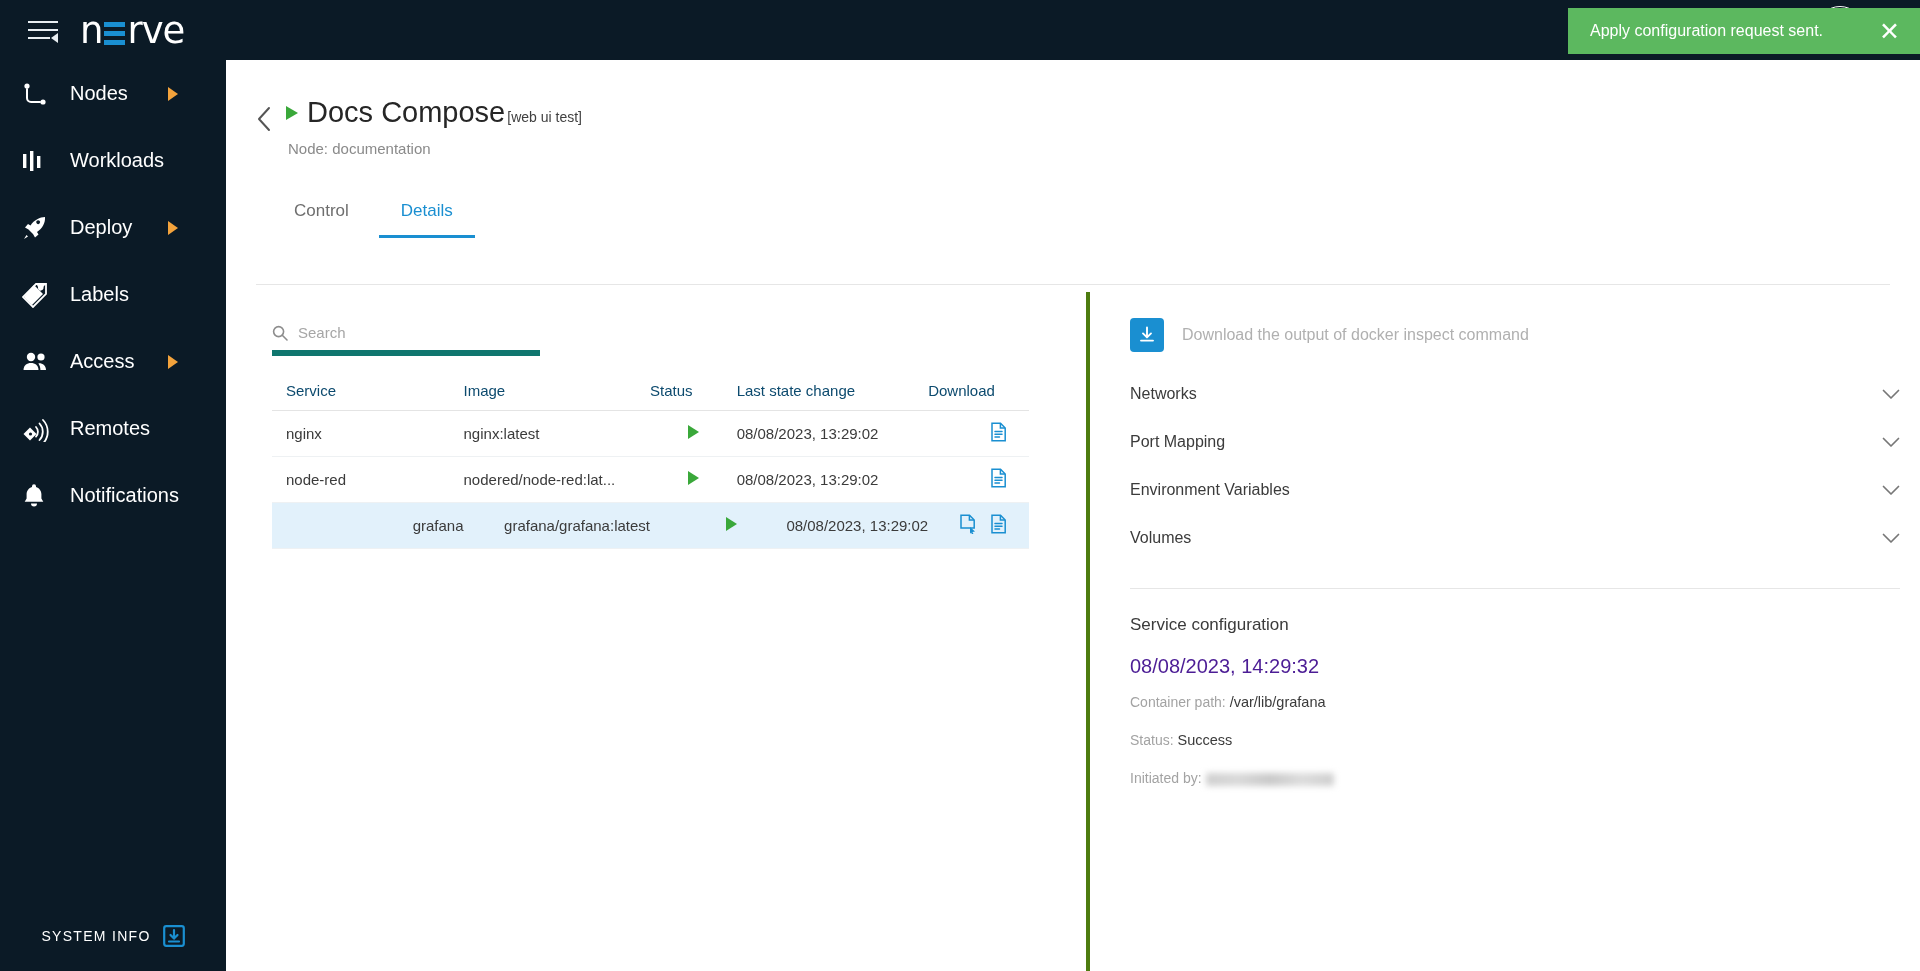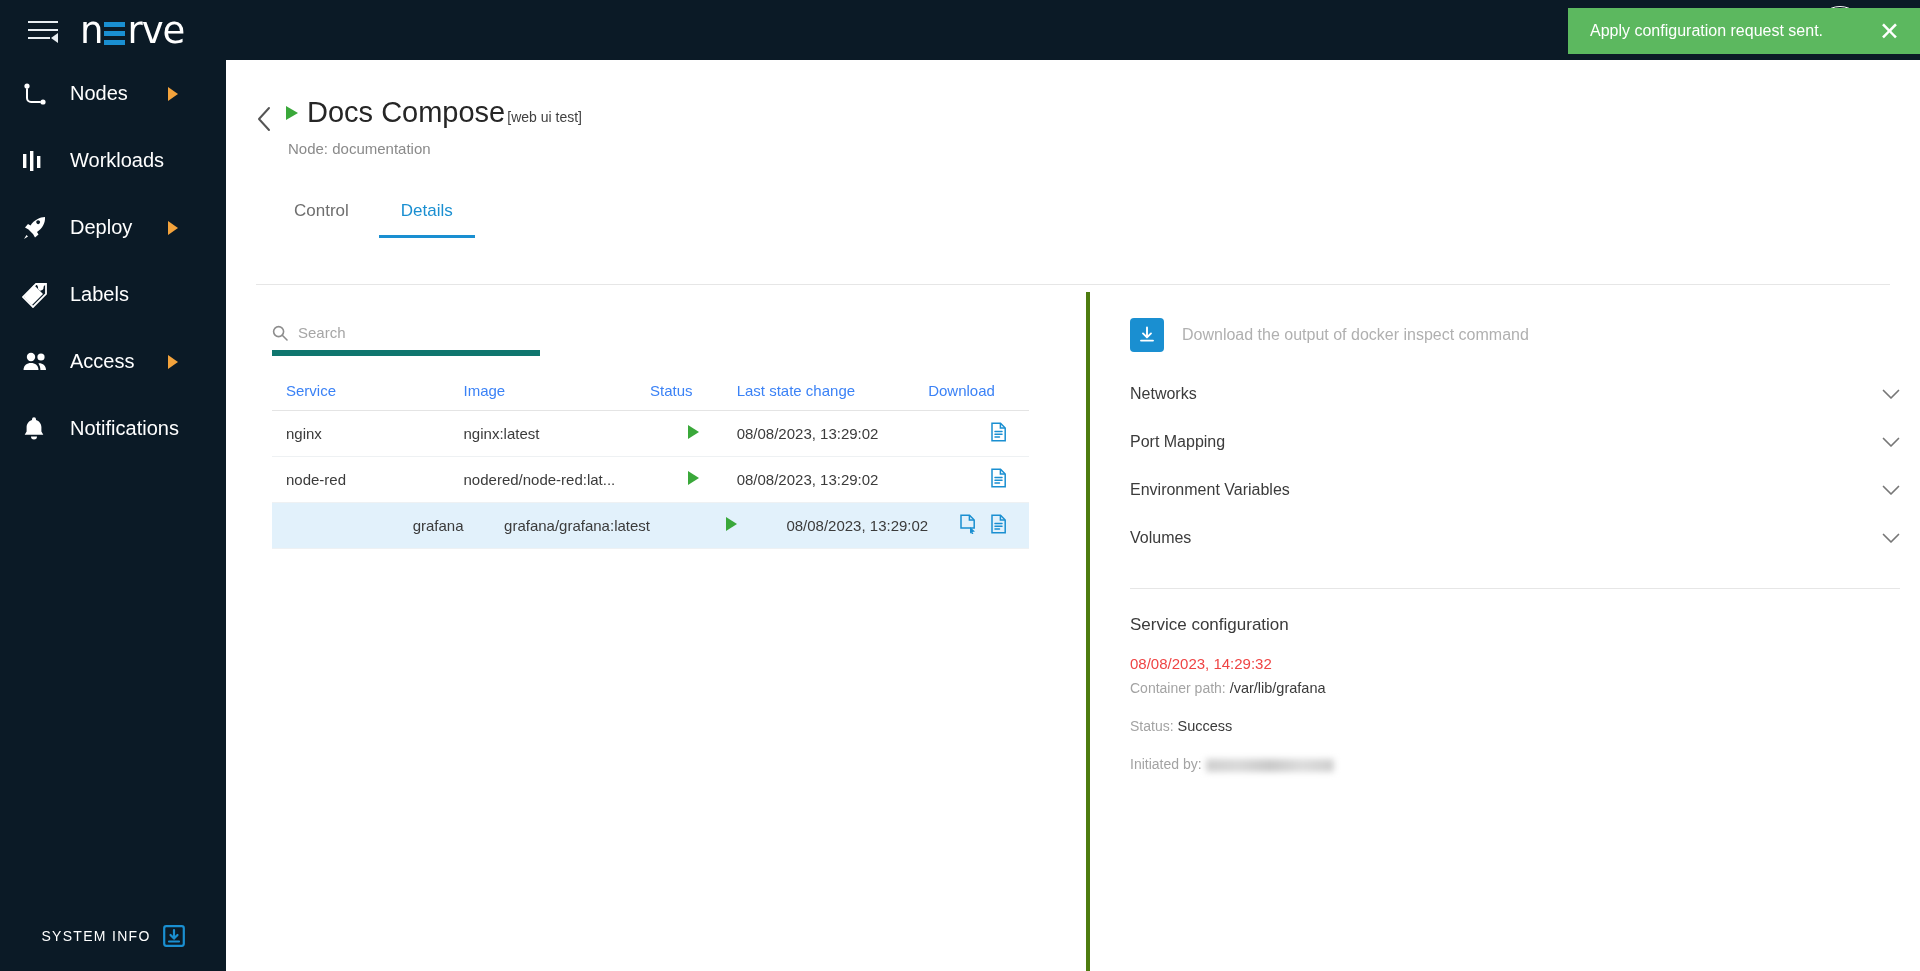--- a/index.html
+++ b/index.html
@@ -118,21 +118,21 @@
   .search-box { position: relative; width: 268px; border-bottom: 6px solid #0f766e; padding: 6px 0 8px 26px; }
   .search-box input {
     border: none; outline: none; width: 100%; font-size: 15px; color: #333;
     font-family: "Liberation Sans", sans-serif; background: transparent;
   }
   .search-box input::placeholder { color: #a6a6a6; }
   .search-ico { position: absolute; left: 0; top: 7px; }
 
   table.svc { margin-top: 26px; border-collapse: collapse; width: 757px; }
   table.svc th {
-    text-align: left; font-size: 15px; font-weight: 400; color: #3b82f6;
+    text-align: left; font-size: 15px; font-weight: 400; color: #0c4a6e;
     padding: 0 0 11px 0; border-bottom: 1px solid #e4e4e4;
   }
   table.svc td {
     font-size: 15px; color: #3b3b3b; padding: 11px 0; border-bottom: 1px solid #eef1f3;
     height: 34px;
   }
   table.svc tr.row { cursor: pointer; }
   table.svc tr.row.selected td { background: #e2f1fb; text-align: right; }
   .col-service { width: 190px; padding-left: 14px !important; }
   .col-image   { width: 185px; }
@@ -161,21 +161,21 @@
   .acc-item {
     height: 48px; display: flex; align-items: center; justify-content: space-between;
     font-size: 16px; color: #3b3b3b; cursor: pointer;
   }
   .chev-down svg { display:block; }
 
   .hr { width: 770px; height: 1px; background: #e6e6e6; margin: 26px 0 0 0; }
 
   .svc-config { margin-top: 26px; }
   .svc-config h3 { font-size: 17px; font-weight: 400; color: #3b3b3b; margin-bottom: 20px; }
-  .svc-ts { font-size: 15px; color: #ef4444; margin-bottom: 8px; }
+  .svc-ts { font-size: 20px; color: #4c1d95; margin-bottom: 16px; }
   .kv { font-size: 14px; color: #a3a3a3; margin-bottom: 22px; }
   .kv b { color: #3b3b3b; font-weight: 400; font-size: 14.5px; }
   .redacted {
     display: inline-block; width: 128px; height: 13px;
     background: linear-gradient(90deg,#cfcfcf,#d9d9d9,#c9c9c9,#dcdcdc,#cfcfcf);
     filter: blur(3px); vertical-align: middle; border-radius: 2px;
   }
 </style>
 </head>
 <body>
@@ -279,20 +279,32 @@
           <circle cx="9" cy="6" r="4.2"></circle>
             <circle cx="19" cy="6" r="3.6"></circle>
           <path d="M1.5 19 c0-4.4 3.4-7 7.5-7 s7.5 2.6 7.5 7 Z"></path>
           <path d="M17 12.3 c4 0 7 2.6 7 6.7 h-5.6 c0-2.6-.7-4.9-2-6.6 Z"></path>
         </svg>
       </span>
       <span>Access</span>
       <span class="nav-arrow"></span>
     </div>
 
+    <div class="nav-item">
+      <span class="ico">
+        <svg width="28" height="26" viewBox="0 0 28 26" fill="none" stroke="#fff" stroke-width="1.8">
+          <path d="M1.5 18 L8 11.5 L14.5 18 L8 24.5 Z" fill="#fff" stroke="none"></path>
+          <circle cx="8.5" cy="18" r="1.6" fill="#0b1a26" stroke="none"></circle>
+          <path d="M14 11 a7 7 0 0 1 0 9.6" stroke-linecap="round"></path>
+          <path d="M17.5 7.5 a12 12 0 0 1 0 16.5" stroke-linecap="round"></path>
+          <path d="M21 4 a17 17 0 0 1 0 23.5" stroke-linecap="round"></path>
+        </svg>
+      </span>
+      <span>Remotes</span>
+    </div>
 
     <div class="nav-item">
       <span class="ico">
         <svg width="24" height="26" viewBox="0 0 24 26" fill="#fff">
           <path d="M12 1.2 a2 2 0 0 1 2 2 v.7 c3.2.9 5.4 3.8 5.4 7.2 v4.4 l1.9 3.2 H2.7 l1.9-3.2 v-4.4 c0-3.4 2.2-6.3 5.4-7.2 v-.7 a2 2 0 0 1 2-2 Z"></path>
           <path d="M9 20.4 h6 a3 3 0 0 1 -6 0 Z"></path>
         </svg>
       </span>
       <span>Notifications</span>
     </div>

